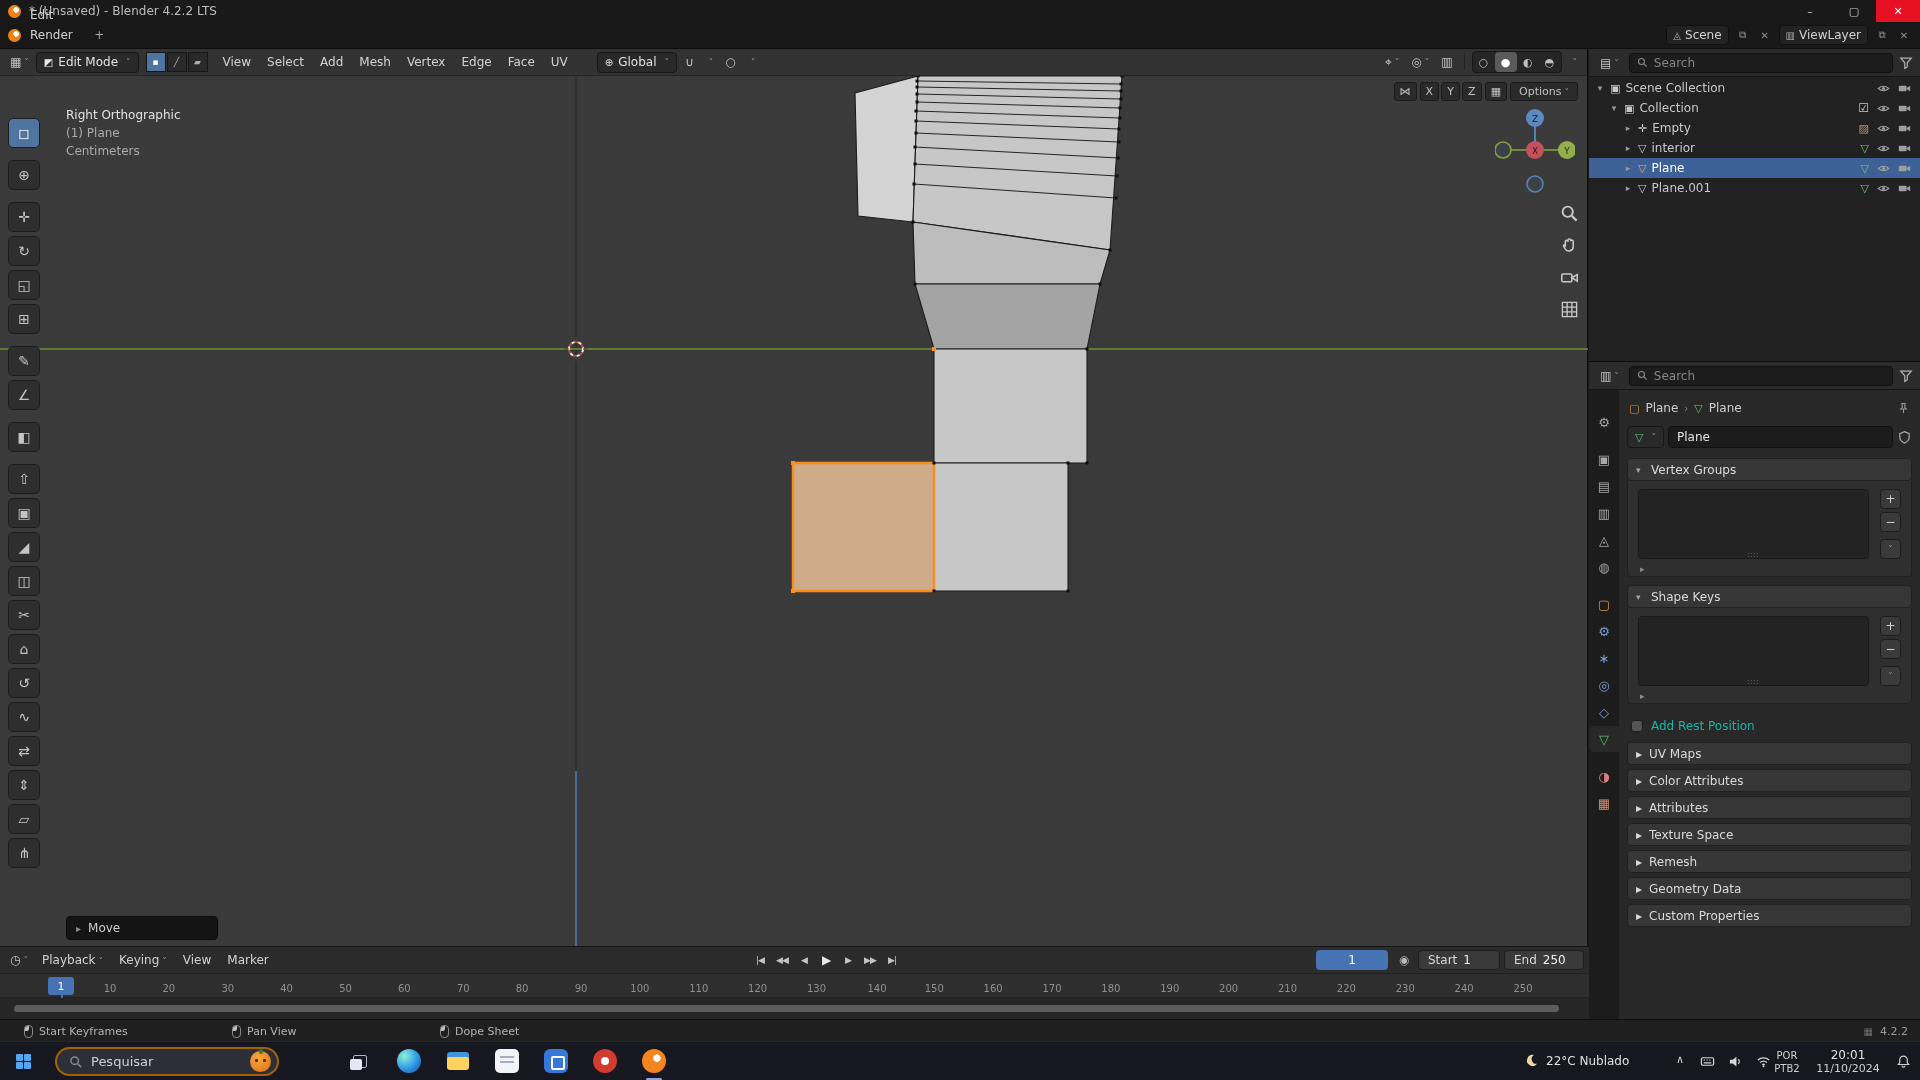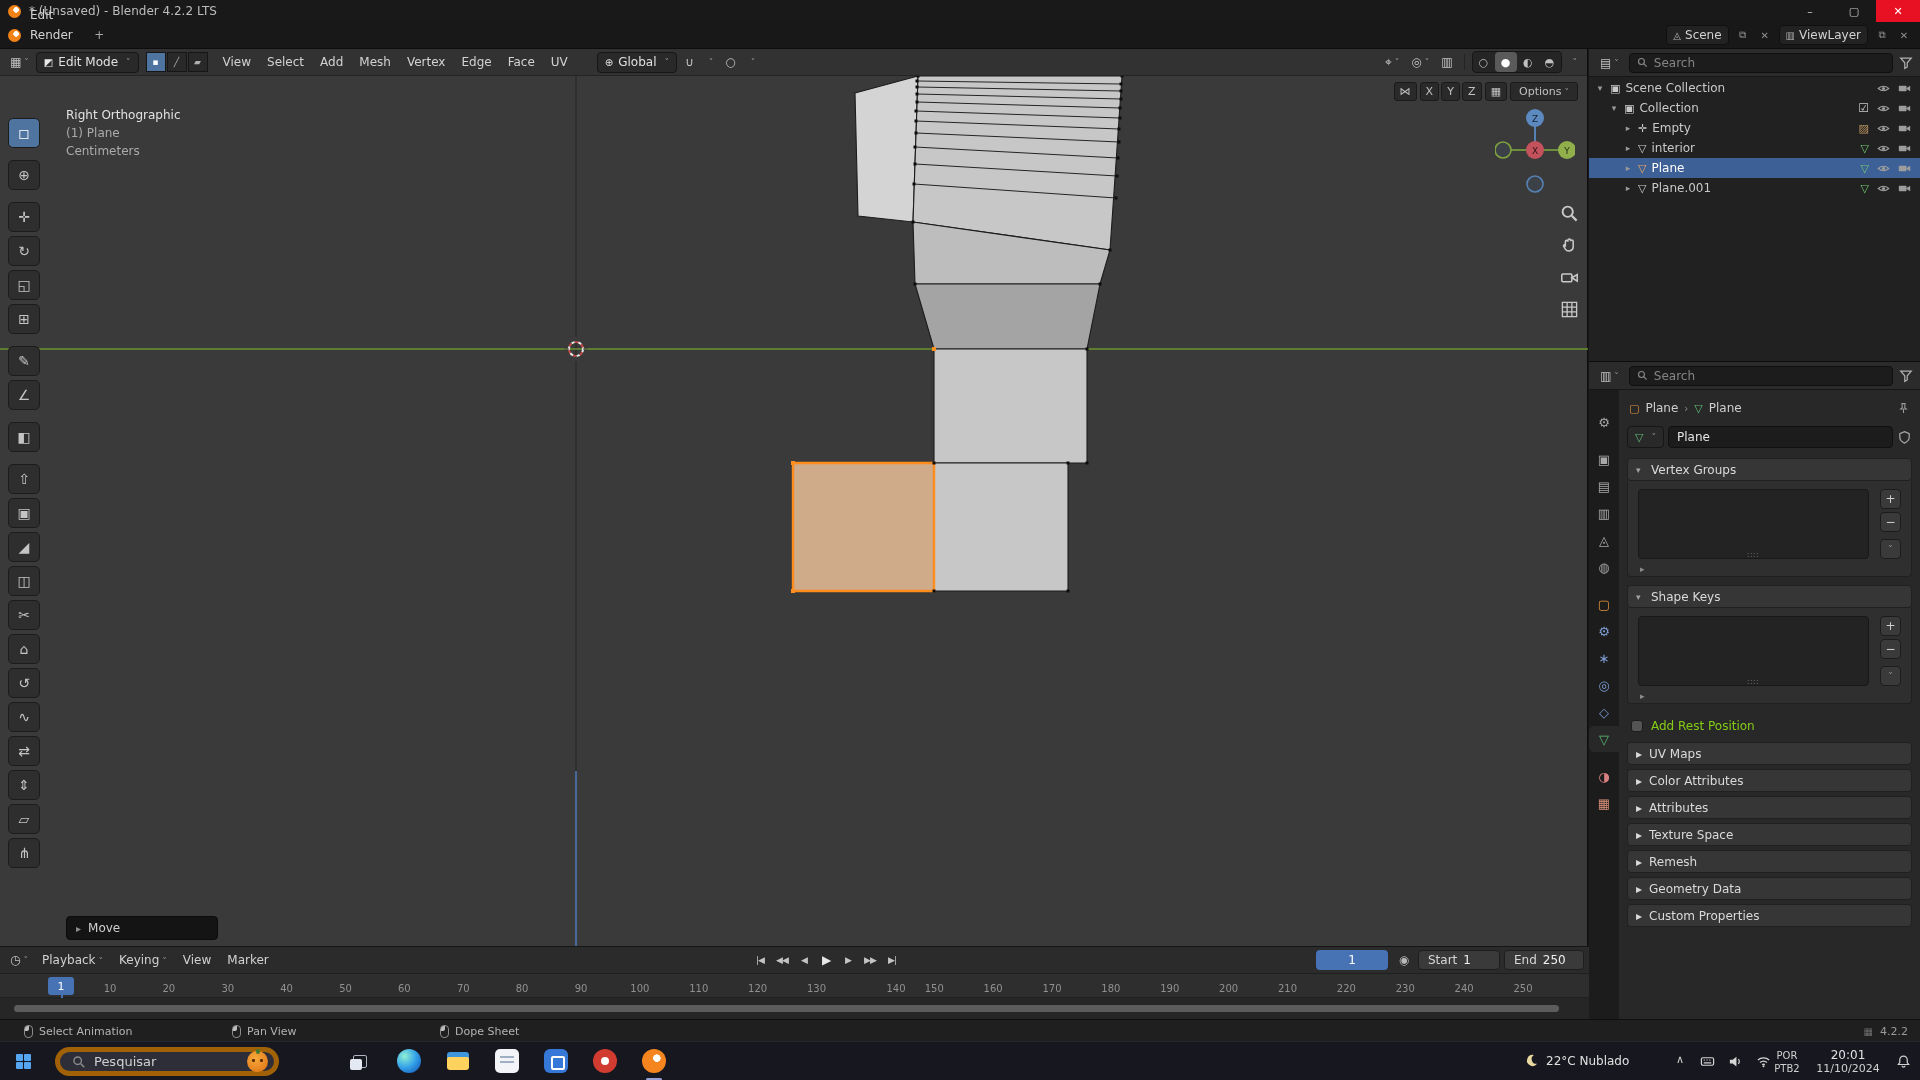--- a/index.html
+++ b/index.html
@@ -98,21 +98,21 @@
   .shield{width:15px;height:15px;color:#a8a8a8}
   .psec-h{height:23px;background:#363636;border:1px solid #202020;border-radius:4px;display:flex;align-items:center;gap:7px;padding:0 8px;color:#dadada;margin-top:8px}
   .psec-h .car{color:#a2a2a2;font-size:9px;width:8px}
   .psec-b{position:relative;height:96px;background:#2f2f2f;border:1px solid #202020;border-top:none;border-radius:0 0 4px 4px}
   .listbox{position:absolute;left:10px;top:8px;right:42px;height:70px;background:#232323;border:1px solid #181818;border-radius:4px}
   .grip{position:absolute;left:50%;bottom:-2px;transform:translateX(-50%);color:#6d6d6d;font-size:8px;letter-spacing:1px}
   .psec-side{position:absolute;right:10px;top:8px;display:flex;flex-direction:column;gap:3px}
   .sbtn{width:21px;height:20px;background:#3a3a3a;border:1px solid #1c1c1c;border-radius:4px;display:flex;align-items:center;justify-content:center;color:#cfcfcf;font-size:12px}
   .sbtn.caretb{margin-top:4px;font-size:9px;color:#a0a0a0}
   .bl-arrow{position:absolute;left:12px;bottom:2px;color:#8e8e8e;font-size:9px}
-  .chk-row{display:flex;align-items:center;gap:8px;height:24px;margin-top:10px;padding:0 4px;color:#84cc16}
+  .chk-row{display:flex;align-items:center;gap:8px;height:24px;margin-top:10px;padding:0 4px;color:#14b8a6}
   .chk{width:12px;height:12px;background:#545454;border:1px solid #1c1c1c;border-radius:3px}
   .psec-c{height:23px;background:#363636;border:1px solid #202020;border-radius:4px;display:flex;align-items:center;gap:7px;padding:0 8px;color:#dadada;margin-top:4px}
   
   #timeline{position:absolute;left:0;top:946px;width:1589px;height:73px;background:#2b2b2b;border-top:1px solid #151515}
   #tl-header{position:relative;height:27px;display:flex;align-items:center;padding:0 6px;gap:2px;border-bottom:1px solid #1f1f1f}
   #tl-menus{display:flex}
   #transport{position:absolute;left:750px;top:3px;display:flex;gap:2px}
   .trb{min-width:20px;height:20px;display:flex;align-items:center;justify-content:center;color:#c4c4c4;font-size:9px;letter-spacing:-1px;border-radius:3px}
   .trb.play{font-size:12px;color:#e8e8e8}
   .frame-pill{position:absolute;left:1316px;top:3px;width:72px;height:20px;background:#4772b3;border-radius:4px;
@@ -133,21 +133,21 @@
   
   #statusbar{position:absolute;left:0;top:1019px;width:1920px;height:22px;background:#1f1f1f;border-top:1px solid #0f0f0f}
   .hint{position:absolute;top:0;height:22px;display:flex;align-items:center;gap:6px;color:#b2b2b2;font-size:11px}
   .mouse{width:9px;height:13px;border:1px solid #8a8a8a;border-radius:4px;position:relative}
   .mouse::before{content:'';position:absolute;left:0;top:0;width:4px;height:5px;background:#bdbdbd;border-radius:3px 0 2px 0}
   #sb-right{position:absolute;right:12px;top:0;height:22px;display:flex;align-items:center;gap:7px;color:#9a9a9a;font-size:11px}
   
   #taskbar{position:absolute;left:0;top:1041px;width:1920px;height:39px;background:#17171f;border-top:1px solid #262630}
   .tstart{position:absolute;left:16px;top:12px;width:15px;height:15px;display:grid;grid-template-columns:7px 7px;grid-template-rows:7px 7px;gap:1px}
   .tstart i{background:#55a6f0;border-radius:1px}
-  .tsearch{position:absolute;left:55px;top:5px;width:224px;height:29px;background:#2e2e39;border:5px solid #a16207;border-radius:15px;
+  .tsearch{position:absolute;left:55px;top:5px;width:224px;height:29px;background:#2e2e39;border:2px solid #a16207;border-radius:15px;
     display:flex;align-items:center;gap:8px;padding:0 6px 0 12px;color:#d0d0d0;font-size:13px}
   .pumpkin{margin-left:auto;width:21px;height:21px;border-radius:50%;background:radial-gradient(circle at 40% 35%,#f8a93c,#d96f12);position:relative}
   .pumpkin::before{content:'';position:absolute;left:9px;top:-2px;width:4px;height:5px;background:#3f7a2e;border-radius:2px}
   .pumpkin::after{content:'';position:absolute;left:5px;top:8px;width:3px;height:3px;background:#5a2d05;border-radius:1px;box-shadow:8px 0 0 #5a2d05}
   .taskview{position:absolute;left:350px;top:13px;width:17px;height:15px}
   .taskview::before{content:'';position:absolute;right:0;top:0;width:12px;height:11px;border:1.5px solid #aeb4c2;border-radius:2px}
   .taskview::after{content:'';position:absolute;left:0;bottom:0;width:12px;height:11px;background:#e4e8f2;border-radius:2px}
   #tb-apps{position:absolute;left:396px;top:7px;display:flex;gap:23px}
   .appwrap{position:relative;width:26px;height:28px;display:flex;justify-content:center}
   .app{width:24px;height:24px;position:relative}
@@ -742,21 +742,21 @@
           <span class="tick" style="left: 286.625px;">40</span>
           <span class="tick" style="left: 345.5px;">50</span>
           <span class="tick" style="left: 404.375px;">60</span>
           <span class="tick" style="left: 463.25px;">70</span>
           <span class="tick" style="left: 522.125px;">80</span>
           <span class="tick" style="left: 581px;">90</span>
           <span class="tick" style="left: 639.875px;">100</span>
           <span class="tick" style="left: 698.75px; text-align: center;">110</span>
           <span class="tick" style="left: 757.625px;">120</span>
           <span class="tick" style="left: 816.5px;">130</span>
-          <span class="tick" style="left: 896px;">140</span>
+          <span class="tick" style="left: 877px;">140</span>
           <span class="tick" style="left: 934.25px;">150</span>
           <span class="tick" style="left: 993.125px;">160</span>
           <span class="tick" style="left: 1052px;">170</span>
           <span class="tick" style="left: 1110.88px;">180</span>
           <span class="tick" style="left: 1169.75px;">190</span>
           <span class="tick" style="left: 1228.62px;">200</span>
           <span class="tick" style="left: 1287.5px;">210</span>
           <span class="tick" style="left: 1346.38px;">220</span>
           <span class="tick" style="left: 1405.25px;">230</span>
           <span class="tick" style="left: 1464.12px;">240</span>
@@ -768,21 +768,21 @@
     </div>
     <div id="tl-body">
       <div class="hscroll"></div>
     </div>
   </div>
 
   <div id="statusbar">
     <div id="status-hints">
         <div class="hint" style="left: 24px;">
           <span class="mouse"></span>
-          <span>Select Animation</span>
+          <span>Start Keyframes</span>
         </div>
         <div class="hint" style="left: 232px;">
           <span class="mouse"></span>
           <span>Pan View</span>
         </div>
         <div class="hint" style="left: 440px;">
           <span class="mouse"></span>
           <span>Dope Sheet</span>
         </div>
       </div>

